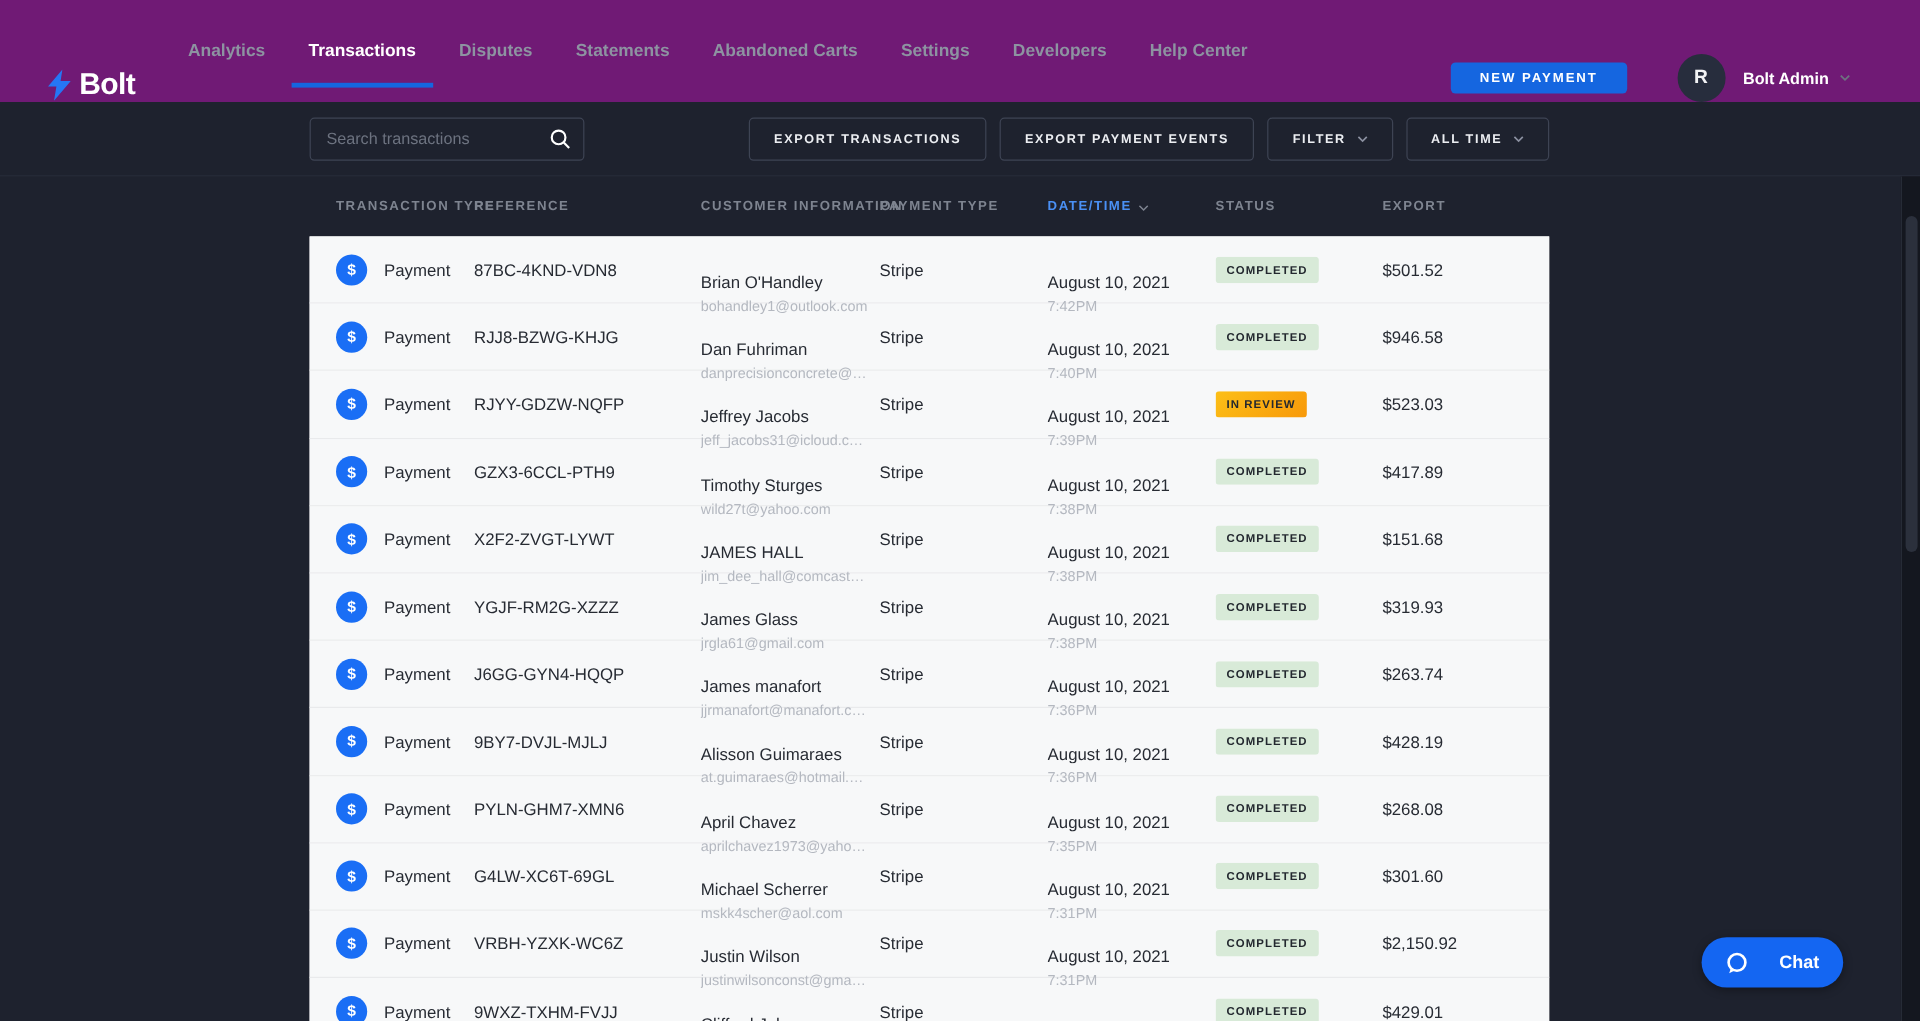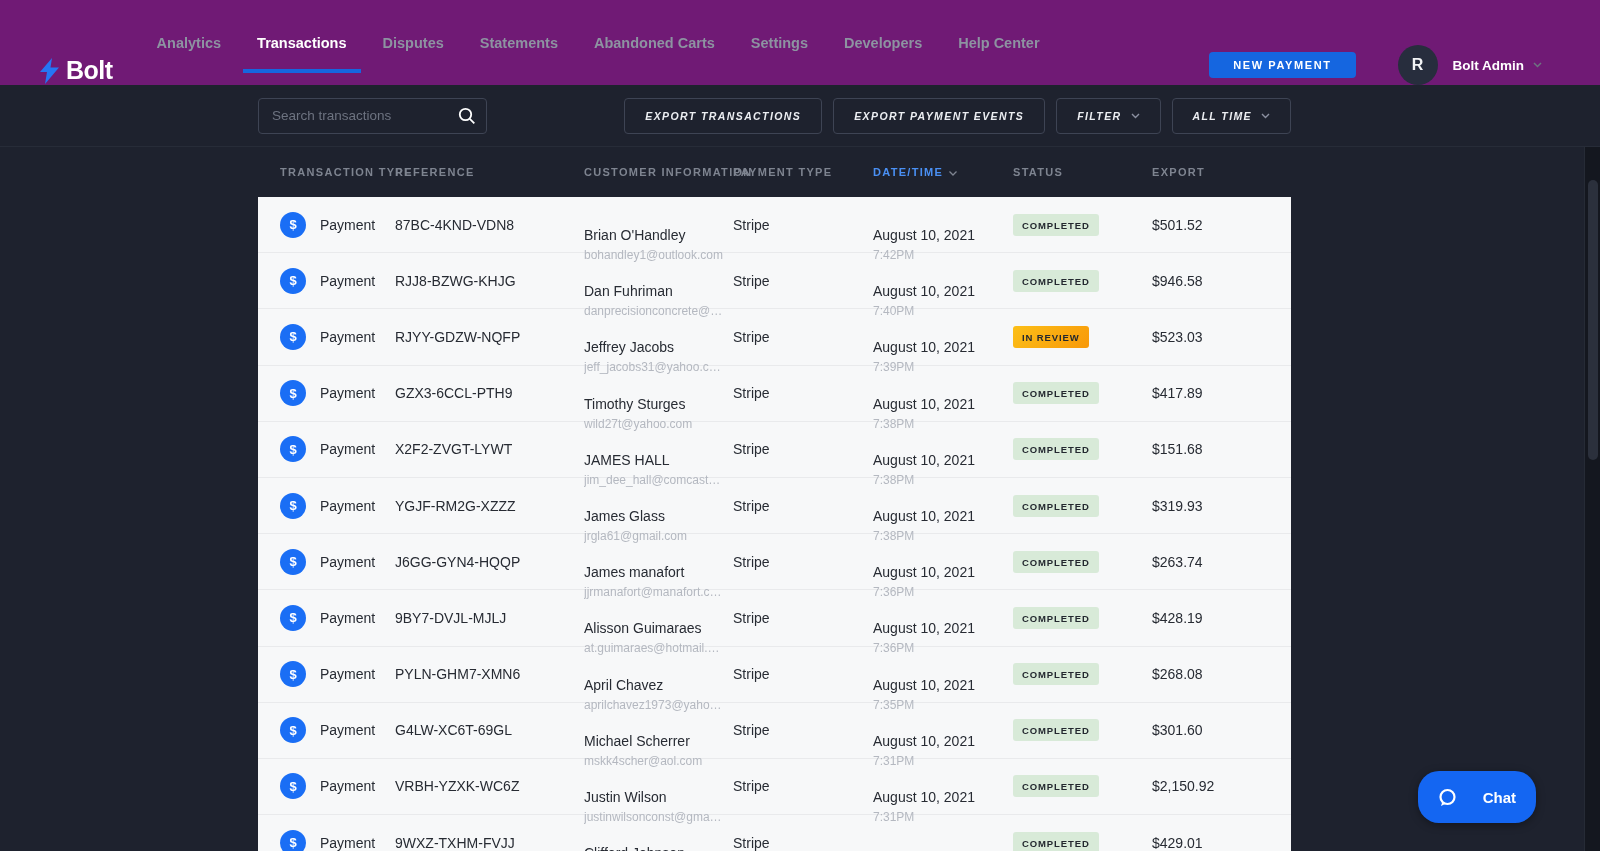--- a/index.html
+++ b/index.html
@@ -21,21 +21,21 @@
   .user { display:flex; align-items:center; gap:9px; margin-left:15px; color:#ffffff; font-size:13.5px; font-weight:700; cursor:pointer; }
 
   
   .toolbar-wrap { height:62px; border-bottom:1px solid #272c38; display:flex; align-items:center; }
   .toolbar { margin-left:258px; width:1033px; display:flex; align-items:center; }
   .search-box { position:relative; width:229px; }
   .search-box input { width:100%; height:36px; background:transparent; border:1px solid #3e4454; border-radius:4px; padding:0 20px 0 13px; color:#e8eaee; font-family:inherit; font-size:13.5px; outline:none; }
   .search-box input::placeholder { color:#6d7380; }
   .search-icon { position:absolute; right:11px; top:9px; cursor:pointer; }
   .toolbar-buttons { margin-left:auto; display:flex; gap:11px; }
-  .tb-btn { height:36px; background:transparent; border:1px solid #3e4454; border-radius:4px; color:#eceef2; font-family:inherit; font-size:10.5px; font-weight:700; letter-spacing:1.4px; padding:0 20px; display:flex; align-items:center; gap:9px; cursor:pointer; white-space:nowrap;font-style:italic; }
+  .tb-btn { height:36px; background:transparent; border:1px solid #3e4454; border-radius:4px; color:#eceef2; font-family:inherit; font-size:10.5px; font-weight:700; letter-spacing:1.4px; padding:0 20px; display:flex; align-items:center; gap:9px; cursor:pointer; white-space:nowrap; }
 
   
   .grid { display:grid; grid-template-columns:115px 189px 149px 140px 140px 139px 1fr; padding-left:22px; }
   .table-header { margin-left:258px; width:1033px; height:50px; align-items:center; }
   .th { display:flex; align-items:center; gap:6px; color:#7e8490; font-size:11px; font-weight:700; letter-spacing:1.3px; cursor:pointer; white-space:nowrap; }
   .th .sort-chevron { display:none; margin-top:2px; }
   .th.sorted { color:var(--datetime-sort-blue); }
   .th.sorted .sort-chevron { display:inline-block; }
   .table-body { margin-left:258px; width:1033px; background:#f7f8f9; }
   .row { height:56.2px; align-items:center; background:#f7f8f9; border-bottom:1px solid #e9eaec; cursor:pointer; }
@@ -46,21 +46,21 @@
   .secondary { font-size:12px; color:#b4b8c0; margin-top:5px; white-space:nowrap; overflow:hidden; text-overflow:ellipsis; }
   .badge { display:inline-block; padding:6px 9px 5px; border-radius:3px; font-size:9.5px; font-weight:700; letter-spacing:0.9px; color:#23282f; }
   .badge.completed { background:var(--completed-bg); }
   .badge.in-review { background:linear-gradient(135deg, var(--in-review-start), var(--in-review-end)); }
 
   
   .scroll-track { position:absolute; right:0; top:147px; bottom:0; width:16px; background:#14171f; border-left:1px solid #262b36; }
   .scroll-thumb { position:absolute; left:3px; top:33px; width:10px; height:280px; border-radius:5px; background:#2b303c; }
 
   
-  .chat-btn { position:absolute; right:64px; bottom:28px; height:52px; border:none; border-radius:21px; background:var(--chat-blue); color:#fff; font-family:inherit; font-size:15px; font-weight:700; display:flex; align-items:center; gap:26px; padding:0 20px; cursor:pointer; box-shadow:0 2px 8px rgba(0,0,0,0.35); }
+  .chat-btn { position:absolute; right:64px; bottom:28px; height:42px; border:none; border-radius:21px; background:var(--chat-blue); color:#fff; font-family:inherit; font-size:15px; font-weight:700; display:flex; align-items:center; gap:26px; padding:0 20px; cursor:pointer; box-shadow:0 2px 8px rgba(0,0,0,0.35); }
 </style>
 </head>
 <body>
 
 <div class="app">
 
   <header class="nav">
     <div class="logo">
       <svg width="19" height="26" viewBox="0 0 19 26">
         <path d="M12 0 L0 14 H7 L5 26 L19 9.5 H10.5 Z" fill="#2576f5"></path>
@@ -193,21 +193,21 @@
     <div class="cell">$946.58</div>
   </div>
       <div class="row grid">
     <div class="cell c-type">
       <span class="pay-icon">$</span>
       <span>Payment</span>
     </div>
     <div class="cell">RJYY-GDZW-NQFP</div>
     <div class="cell">
       <div class="primary">Jeffrey Jacobs</div>
-      <div class="secondary">jeff_jacobs31@yahoo.com</div>
+      <div class="secondary">jeff_jacobs31@icloud.com</div>
     </div>
     <div class="cell">Stripe</div>
     <div class="cell">
       <div class="primary">August 10, 2021</div>
       <div class="secondary">7:39PM</div>
     </div>
     <div class="cell"><span class="badge in-review">IN REVIEW</span></div>
     <div class="cell">$523.03</div>
   </div>
       <div class="row grid">

